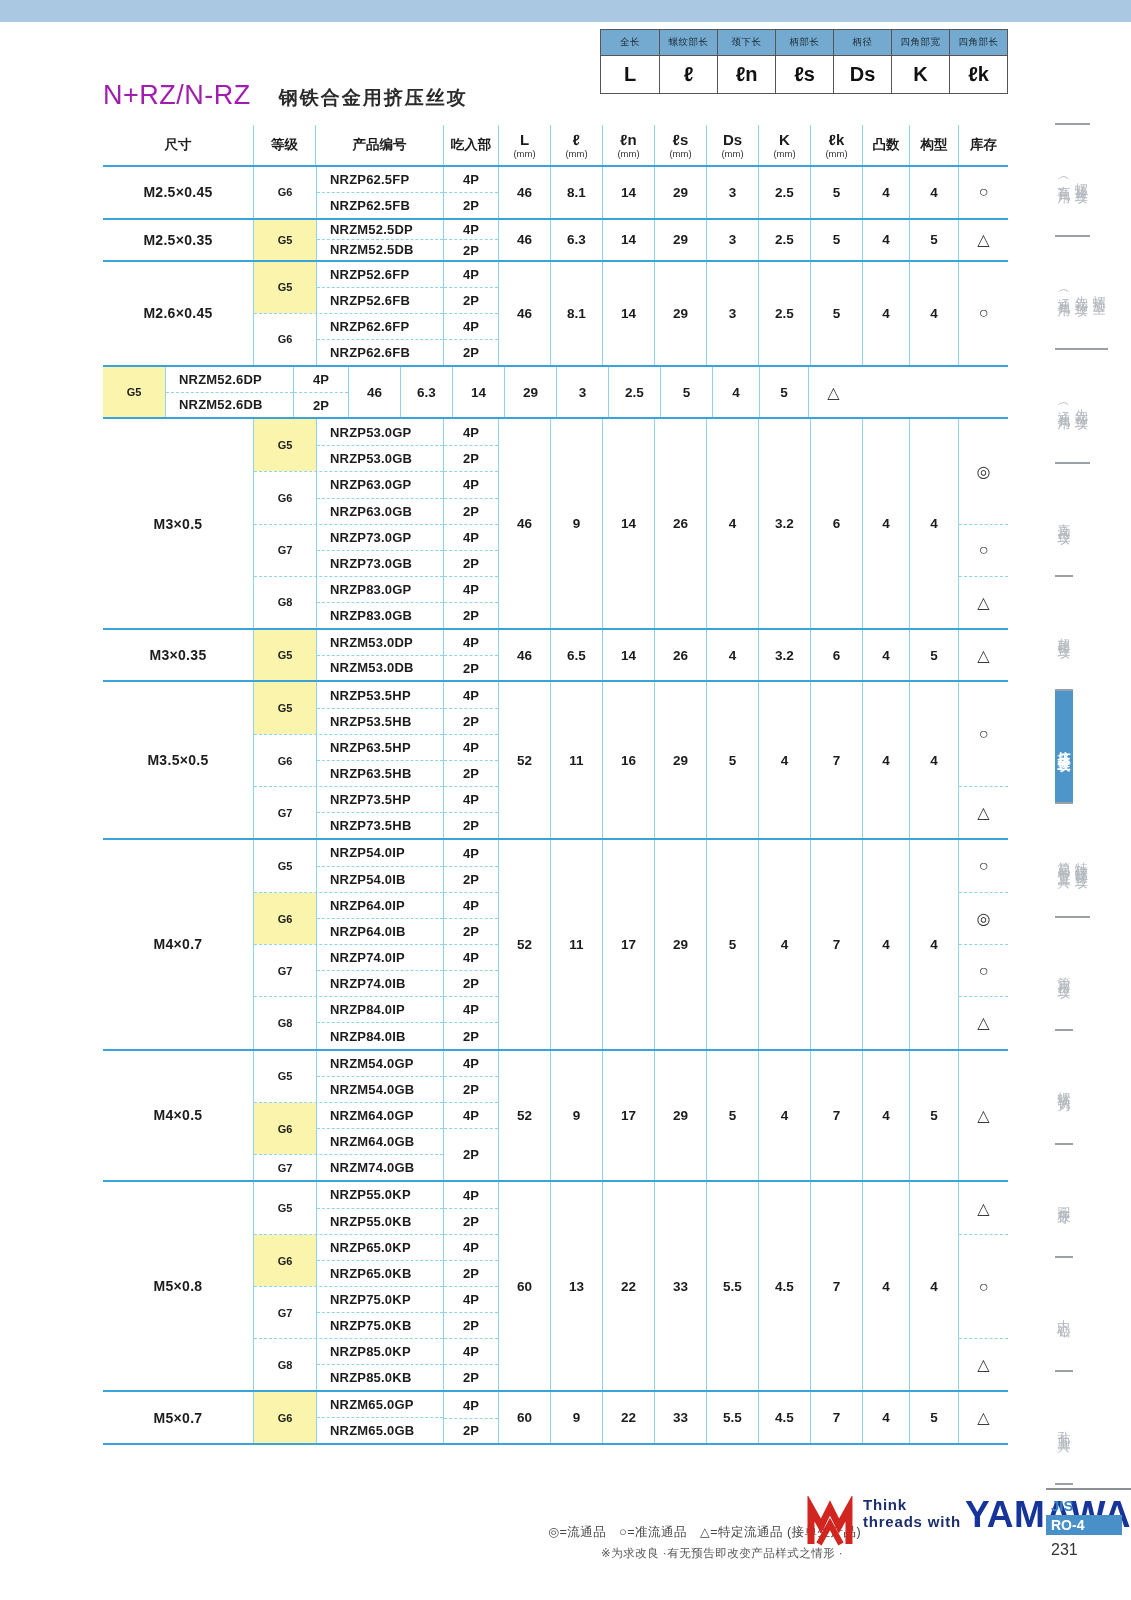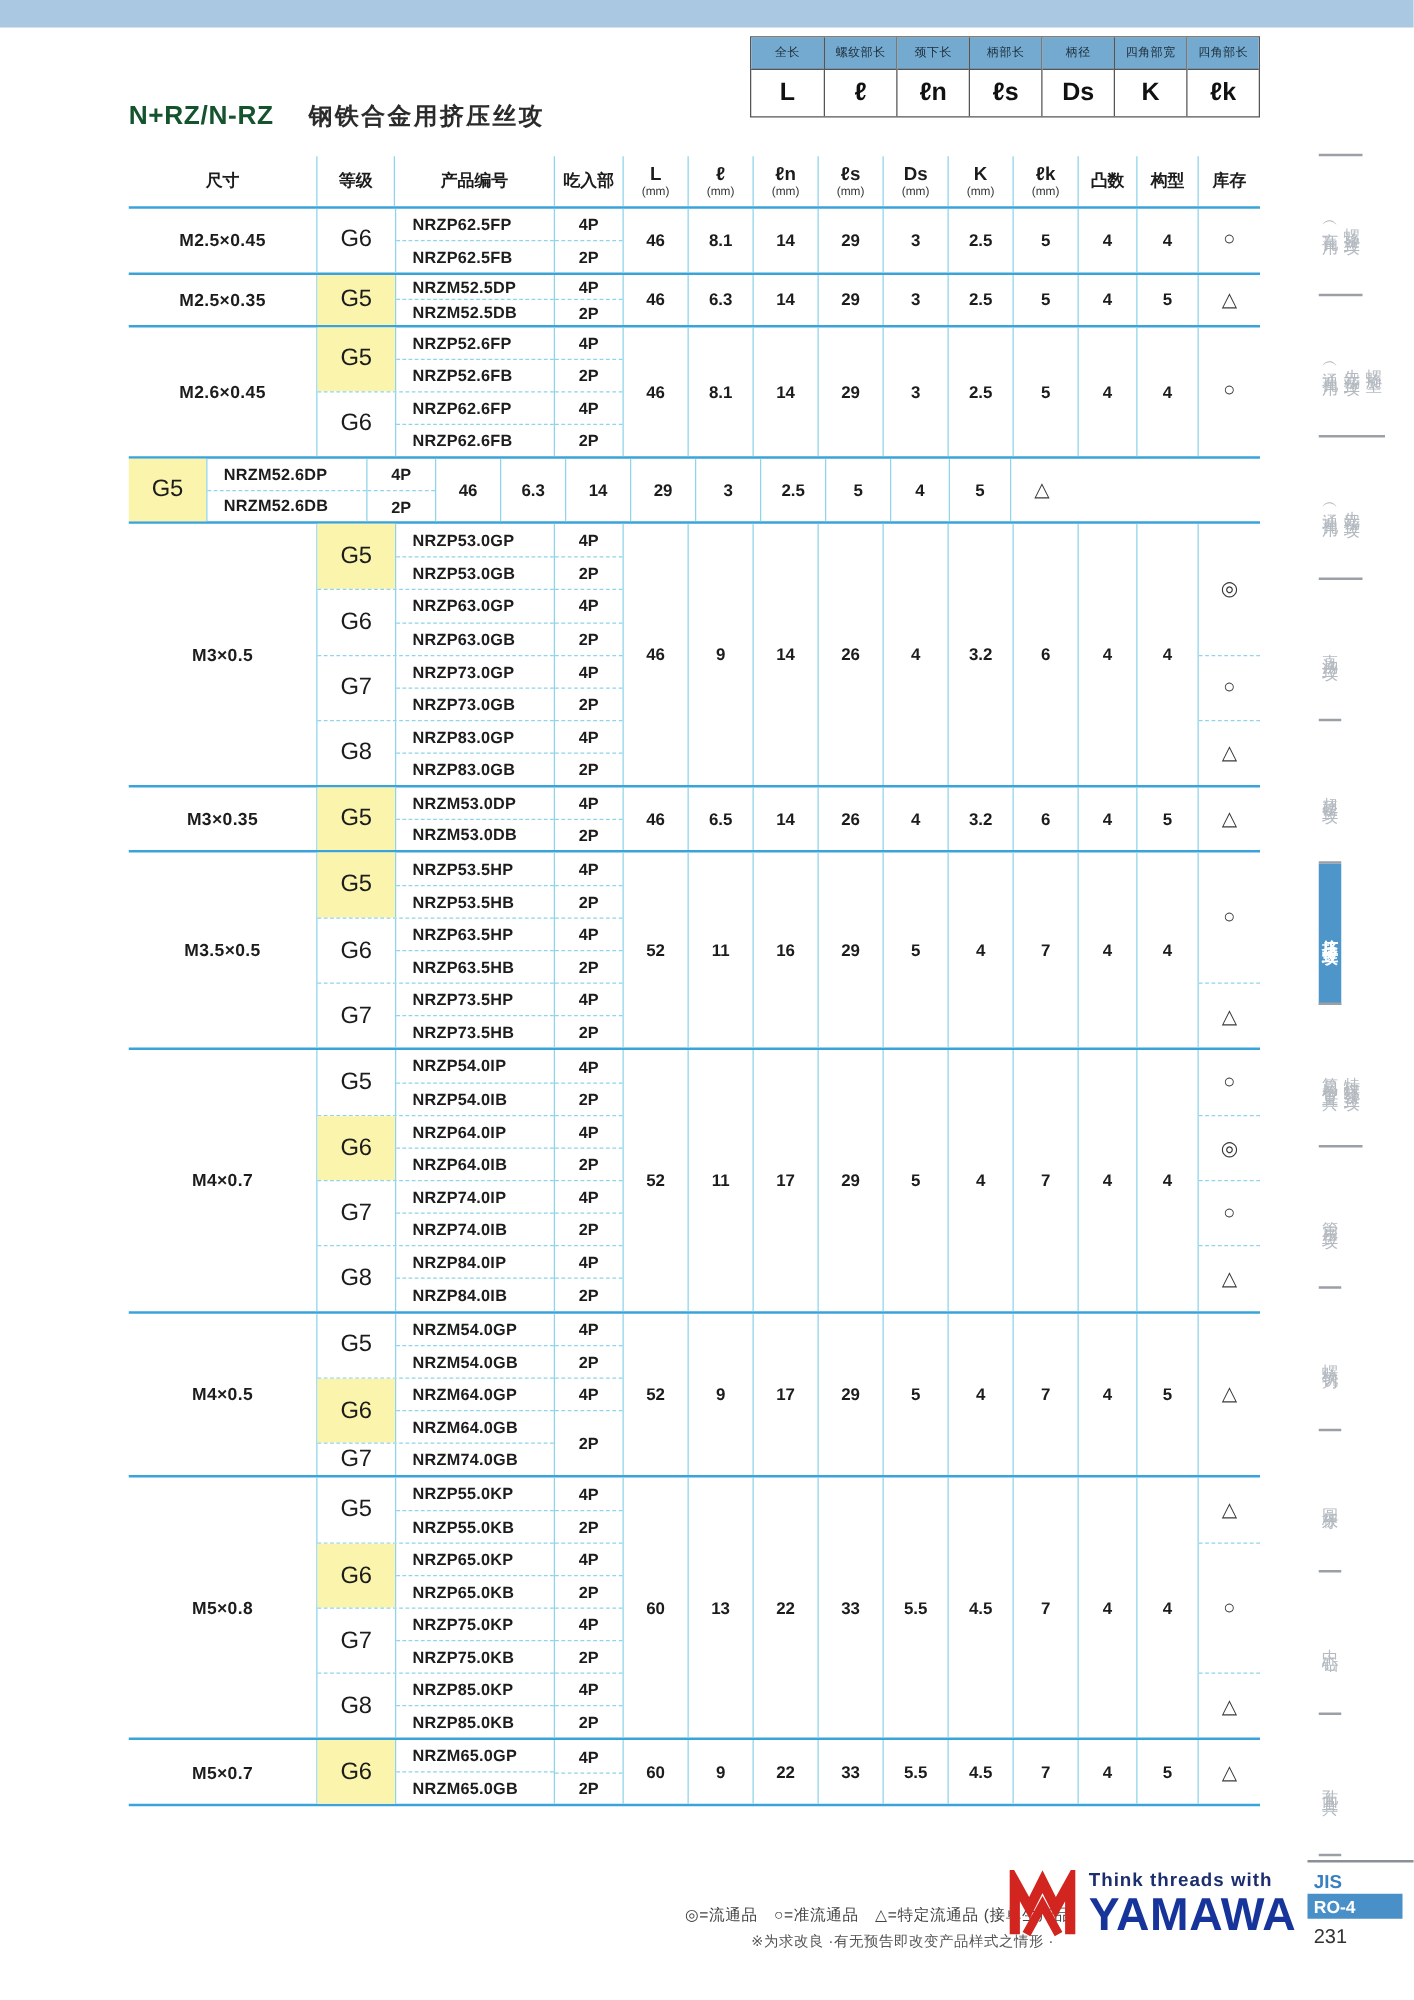--- a/index.html
+++ b/index.html
@@ -15,21 +15,21 @@
     --brandred:#d2251f;
     --pageblue:#4a90c8;
   }
   *{margin:0;padding:0;box-sizing:border-box}
   body{font-family:"Liberation Sans","DejaVu Sans",sans-serif;background:#fff}
   .page{position:relative;width:1131px;height:1600px;background:#fff;overflow:hidden}
   .topbar{position:absolute;left:0;top:0;width:1131px;height:22px;background:var(--topbar)}
 
   
   .title-row{position:absolute;left:103px;top:80px;display:flex;align-items:baseline;gap:28px}
-  .title-model{font-size:21px;font-weight:700;color:#14532d;letter-spacing:.5px}
+  .title-model{font-size:27px;font-weight:400;color:#a21caf;letter-spacing:.5px}
   .title-desc{font-size:19px;color:#2b2b2b;letter-spacing:2px;font-weight:600}
 
   
   .dim-legend{position:absolute;left:600px;top:29px;display:flex;border:1px solid #555;background:#fff}
   .dl-col{width:58px}
   .dl-col:not(:first-child){border-left:1px solid #555}
   .dl-name{height:26px;background:var(--hdrblue);font-size:9.5px;color:#1c2b36;display:flex;align-items:center;justify-content:center;border-bottom:1px solid #555;letter-spacing:.5px}
   .dl-sym{height:37px;font-size:20px;font-weight:700;color:#111;display:flex;align-items:center;justify-content:center}
 
   
@@ -47,21 +47,21 @@
   .c-grade{width:62px}
   .c-code{width:128px}
   .c-chamfer{width:55px}
   .c-val{width:52px}
   .c-tu{width:47px}
   .c-gou{width:49px}
   .c-stock{width:50px}
   .grades-col{width:190px;display:flex;flex-direction:column}
   .grade-group{display:flex}
   .grade-group:not(:first-child){border-top:1px dashed var(--line)}
-  .grade-label{font-size:19px;font-weight:400}
+  .grade-label{font-size:11px;font-weight:700}
   .hl{background:var(--yellow)}
   .codes{flex:1;display:flex;flex-direction:column;border-left:1px solid var(--line)}
   .code{flex:1;display:flex;align-items:center;justify-content:flex-start;padding-left:13px;font-weight:700;font-size:13px;letter-spacing:.2px}
   .code:not(:first-child){border-top:1px dashed var(--line)}
   .chamfer-col{width:55px;display:flex;flex-direction:column}
   .chamfer-seg{font-weight:700;font-size:13px}
   .chamfer-seg:not(:first-child){border-top:1px dashed var(--line)}
   .size-label{font-weight:700;font-size:14px;letter-spacing:.3px}
   .vcell{font-weight:700;font-size:13.5px}
   .stock-col{width:50px;display:flex;flex-direction:column}
@@ -74,21 +74,21 @@
     writing-mode:vertical-rl;white-space:pre-line;letter-spacing:3px;line-height:1.35;font-size:13px;color:var(--sidetext);
     border-bottom:2px solid var(--sidesep)}
   .side-item:first-child{border-top:2px solid var(--sidesep)}
   .side-item.active{background:var(--sideactive);color:#fff;font-weight:600}
 
   
   .legend-line{position:absolute;left:548px;top:1524px;font-size:12.5px;color:#444;letter-spacing:.5px}
   .note-line{position:absolute;left:601px;top:1546px;font-size:11.5px;color:#555;letter-spacing:.5px}
   .logo{position:absolute;left:806px;top:1496px;display:flex;align-items:flex-start;gap:9px}
   .logo-mark{width:56px;height:56px}
-  .logo-text{display:flex;flex-direction:column}
+  .logo-text{display:flex;flex-direction:row}
   .tagline{font-size:15px;font-weight:700;color:#1c2e6e;letter-spacing:.8px}
   .brand{font-size:37px;font-weight:800;color:var(--brandblue);line-height:1.0;letter-spacing:.5px}
   .pagebox{position:absolute;left:1046px;top:1488px;width:85px}
   .pagebox .rule{height:2px;background:#8a9096;width:85px;margin-bottom:6px}
   .jis{color:#3a80c1;font-weight:700;font-size:15px;padding:1px 5px;width:76px}
   .ro4{background:var(--pageblue);color:#fff;font-weight:700;font-size:14px;padding:2px 5px;width:76px}
   .pnum{font-size:16px;color:#333;margin-top:6px;padding-left:5px}
 </style>
 </head>
 <body>

